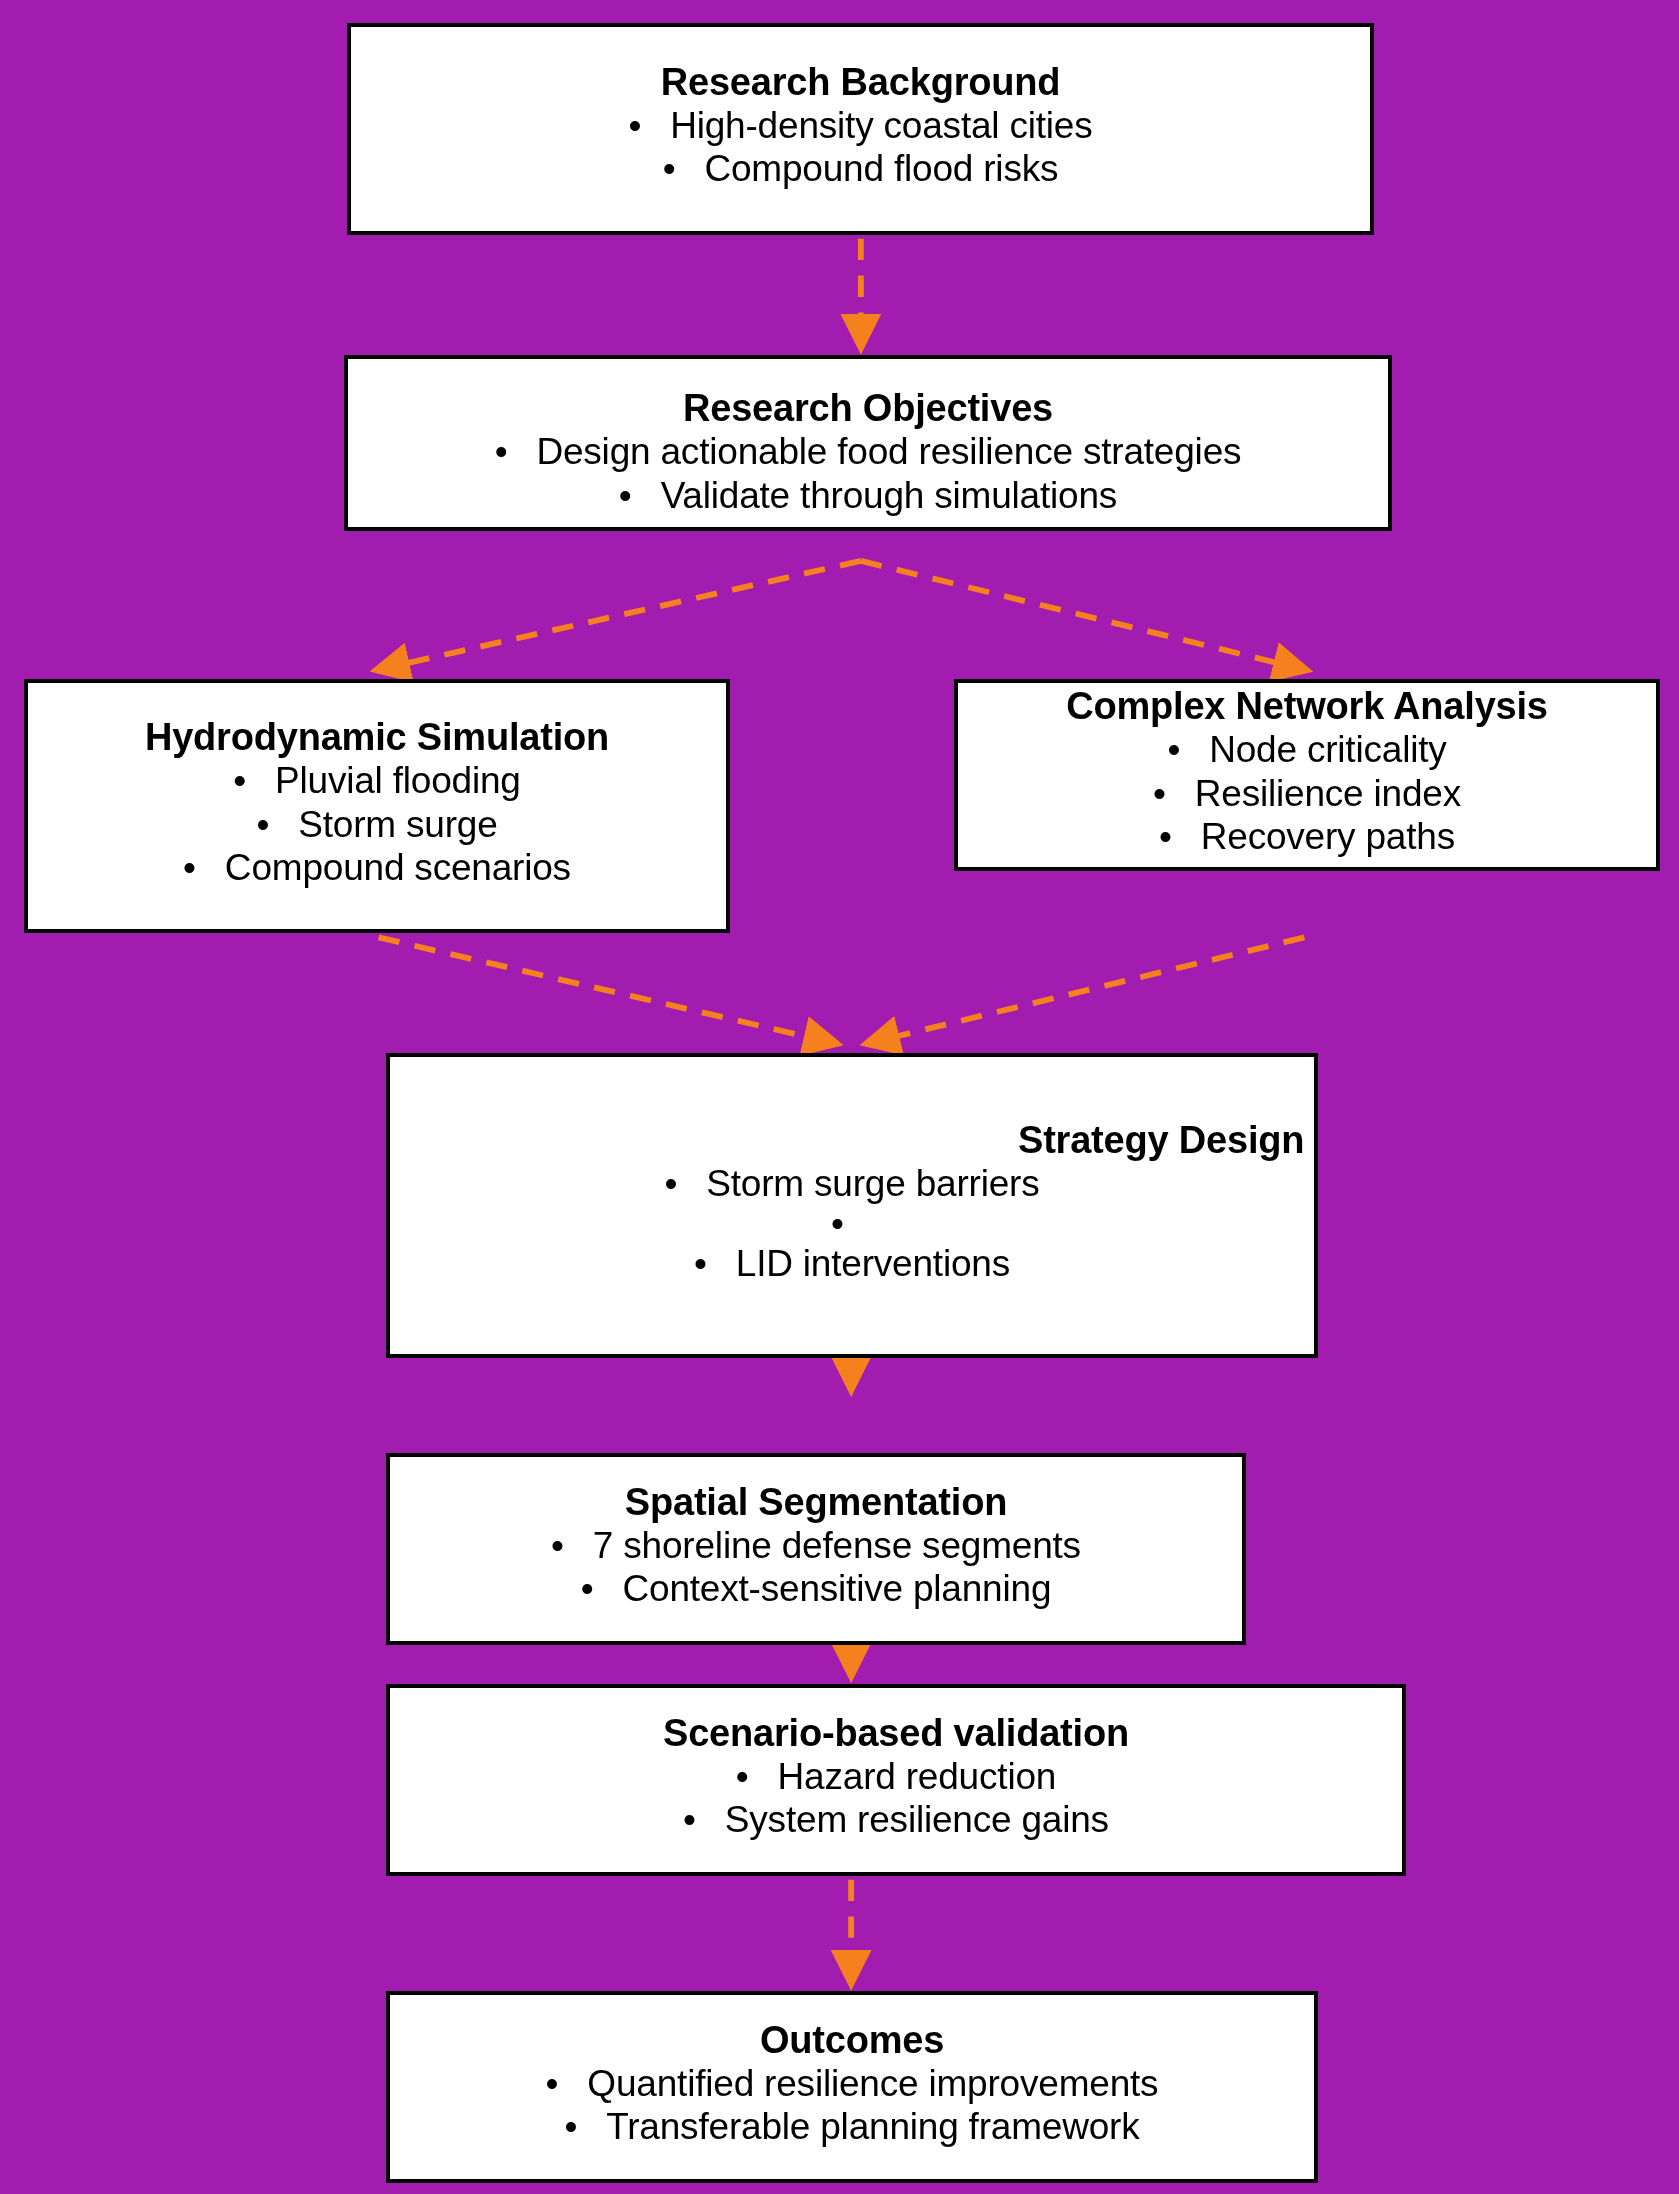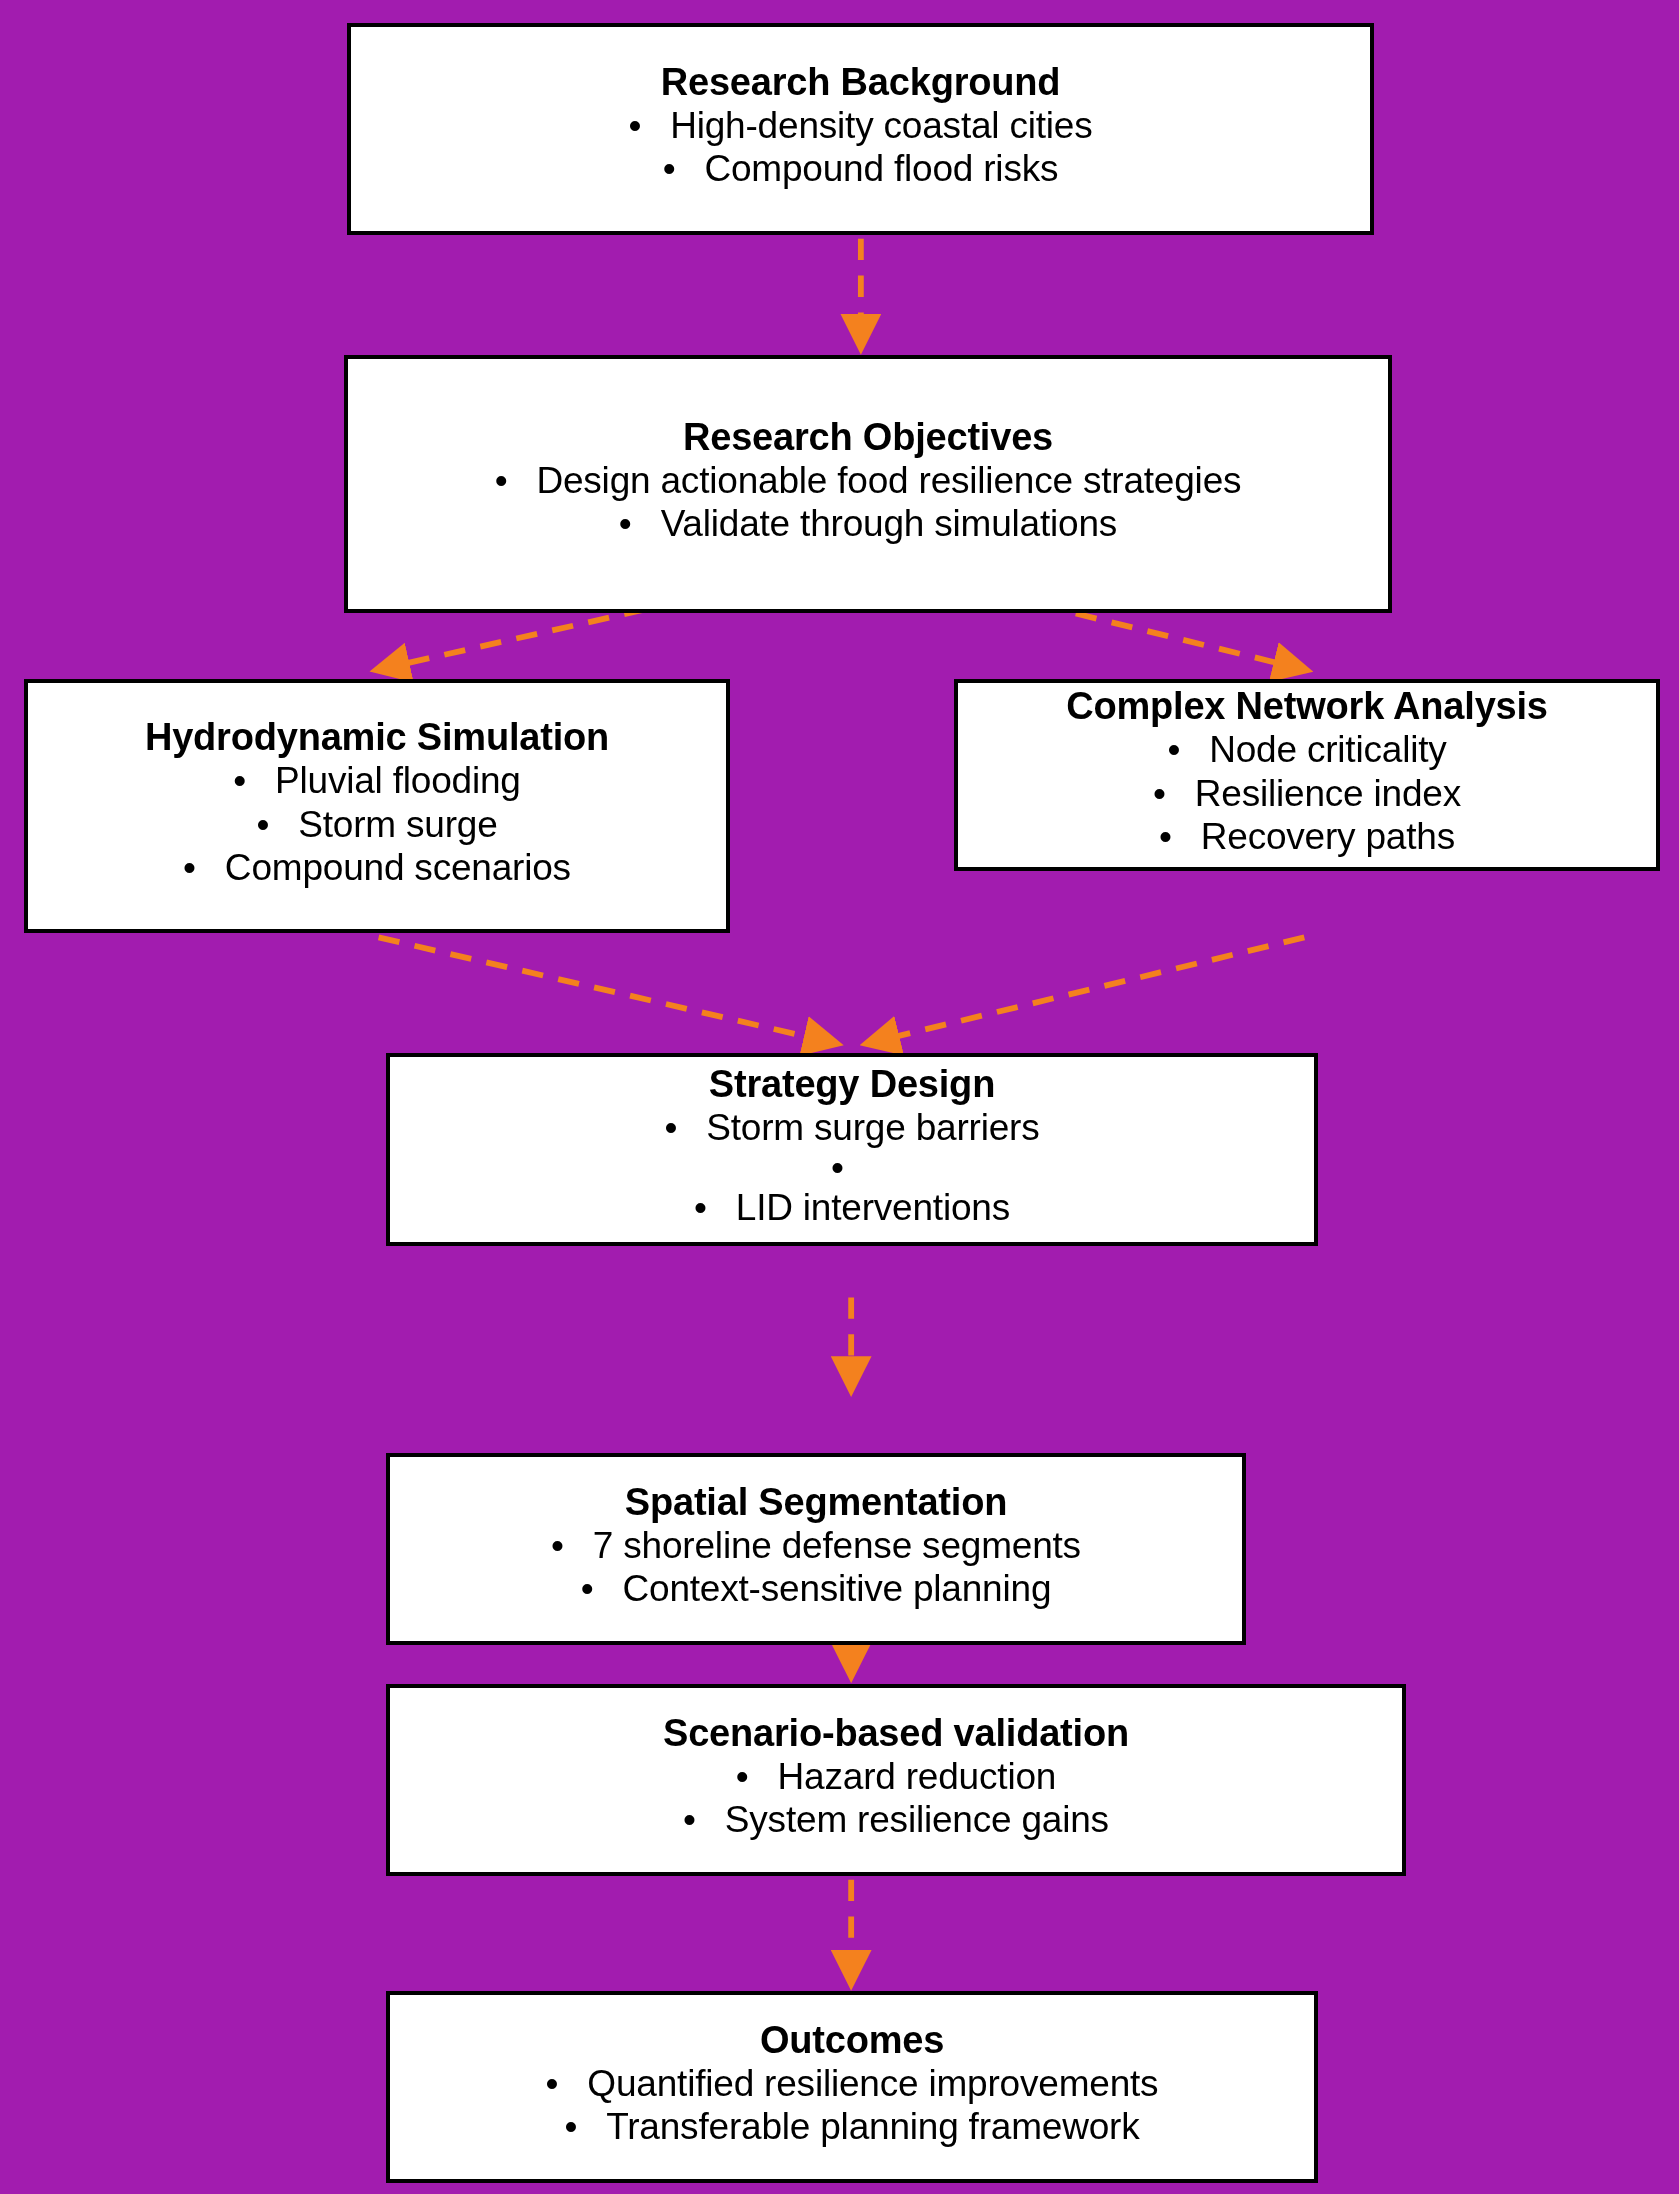--- a/index.html
+++ b/index.html
@@ -64,24 +64,24 @@
   .bullet-dot {
     display: inline-block;
     font-size: 37px;
     line-height: 1;
     margin-right: 29px;
   }
   .bullet-text { display: inline-block; }
 
   
   #node-research-background { left: 347px; top: 23px;   width: 1027px; height: 212px; }
-  #node-research-objectives { left: 344px; top: 355px;  width: 1048px; height: 258px; }
+  #node-research-objectives { left: 344px; top: 355px;  width: 1048px; height: 176px; justify-content: flex-end; }
   #node-hydrodynamic        { left: 24px;  top: 679px;  width: 706px;  height: 254px; }
   #node-complex-network     { left: 954px; top: 679px;  width: 706px;  height: 192px; }
-  #node-strategy-design     { left: 386px; top: 1053px; width: 932px;  height: 193px; }
+  #node-strategy-design     { left: 386px; top: 1053px; width: 932px;  height: 305px; align-items: flex-end; }
   #node-spatial-segmentation{ left: 386px; top: 1453px; width: 860px;  height: 192px; }
   #node-scenario-validation { left: 386px; top: 1684px; width: 1020px;  height: 192px; }
   #node-outcomes            { left: 386px; top: 1991px; width: 932px;  height: 192px; }
 </style>
 </head>
 <body>
 
 <div id="canvas">
 
   <svg id="arrow-layer" viewBox="0 0 1731 2262" xmlns="http://www.w3.org/2000/svg">

